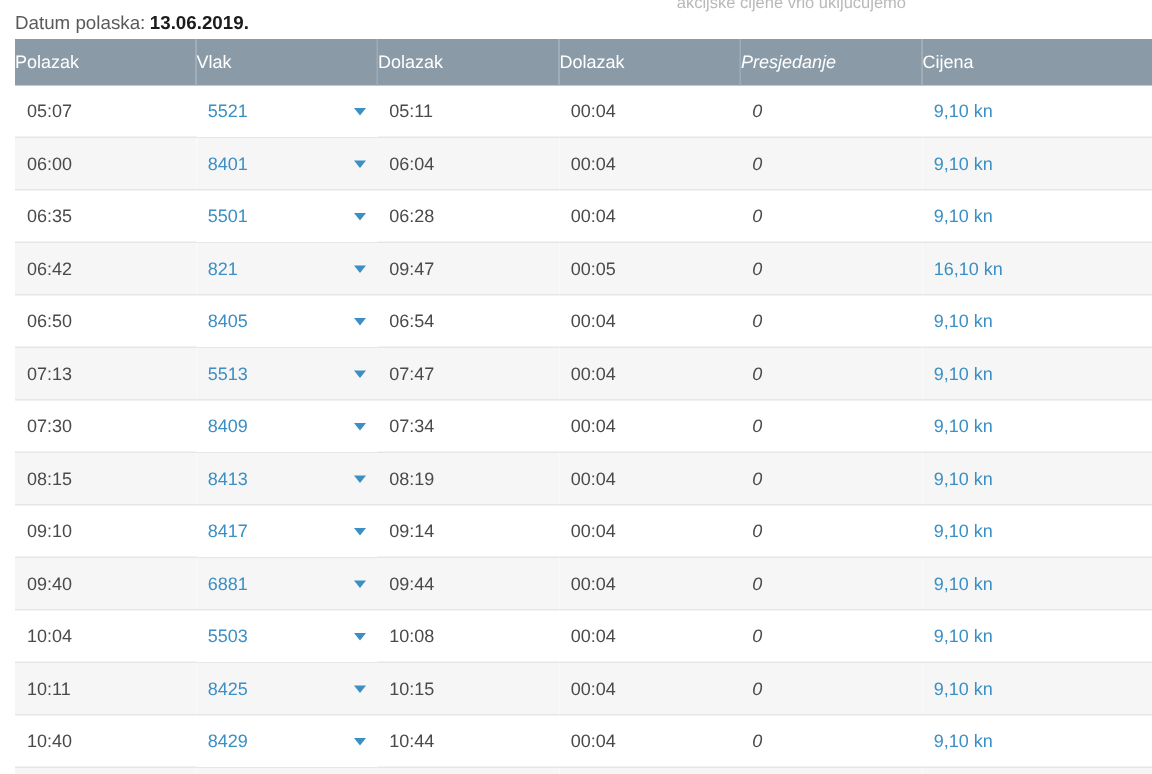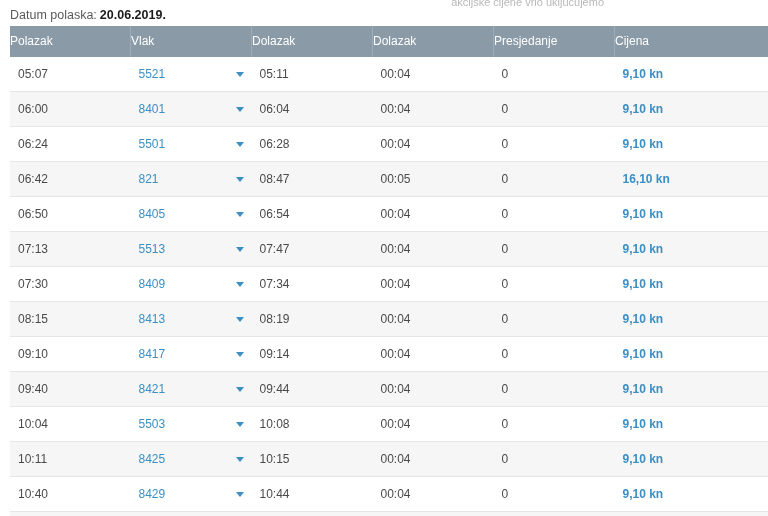--- a/index.html
+++ b/index.html
@@ -86,21 +86,21 @@
     white-space: nowrap;
     overflow: hidden;
   }
   table.results tbody tr.alt td {
     background: #f6f6f6;
   }
   .col-polazak   { width: 112px; }
   .col-vlak      { width: 112px; }
   .col-dolazak   { width: 112px; margin-left: 35px; }
   .col-trajanje  { width: 112px; }
-  .col-presjedanje { width: 112px; }
+  .col-presjedanje { width: 112px; font-style: italic; }
   .col-cijena    { width: 188px; }
 
   .train-cell {
     position: relative;
   }
   .train-link {
     color: #3b8fc4;
     text-decoration: none;
     cursor: pointer;
   }
@@ -111,34 +111,34 @@
     margin-top: -2px;
     width: 0;
     height: 0;
     border-left: 4px solid transparent;
     border-right: 4px solid transparent;
     border-top: 5px solid #3b8fc4;
   }
   .price-link {
     color: #3b8fc4;
     text-decoration: none;
-    font-weight: bold;
+    font-weight: normal;
     font-size: 12px;
     cursor: pointer;
   }
 </style>
 </head>
 <body>
 
 <div class="page">
 
   <div class="top-ghost">akcijske cijene vrlo uključujemo</div>
 
   <div class="date-line">
-    <span class="date-label">Datum polaska:</span><span class="date-value">20.06.2019.</span>
+    <span class="date-label">Datum polaska:</span><span class="date-value">13.06.2019.</span>
   </div>
 
   <div class="table-wrap">
     <table class="results">
       <thead>
         <tr>
           <th class="col-polazak">Polazak</th>
           <th class="col-vlak">Vlak</th>
           <th class="col-dolazak">Dolazak</th>
           <th class="col-trajanje">Dolazak</th>
@@ -157,31 +157,31 @@
           </tr>
           <tr class="alt">
             <td class="col-polazak">06:00</td>
             <td class="col-vlak train-cell"><a class="train-link">8401</a><span class="caret"></span></td>
             <td class="col-dolazak">06:04</td>
             <td class="col-trajanje">00:04</td>
             <td class="col-presjedanje">0</td>
             <td class="col-cijena"><a class="price-link">9,10 kn</a></td>
           </tr>
           <tr>
-            <td class="col-polazak">06:24</td>
+            <td class="col-polazak">06:35</td>
             <td class="col-vlak train-cell"><a class="train-link">5501</a><span class="caret"></span></td>
             <td class="col-dolazak">06:28</td>
             <td class="col-trajanje">00:04</td>
             <td class="col-presjedanje">0</td>
             <td class="col-cijena"><a class="price-link">9,10 kn</a></td>
           </tr>
           <tr class="alt">
             <td class="col-polazak">06:42</td>
             <td class="col-vlak train-cell"><a class="train-link">821</a><span class="caret"></span></td>
-            <td class="col-dolazak">08:47</td>
+            <td class="col-dolazak">09:47</td>
             <td class="col-trajanje">00:05</td>
             <td class="col-presjedanje">0</td>
             <td class="col-cijena"><a class="price-link">16,10 kn</a></td>
           </tr>
           <tr>
             <td class="col-polazak">06:50</td>
             <td class="col-vlak train-cell"><a class="train-link">8405</a><span class="caret"></span></td>
             <td class="col-dolazak">06:54</td>
             <td class="col-trajanje">00:04</td>
             <td class="col-presjedanje">0</td>
@@ -214,21 +214,21 @@
           <tr>
             <td class="col-polazak">09:10</td>
             <td class="col-vlak train-cell"><a class="train-link">8417</a><span class="caret"></span></td>
             <td class="col-dolazak">09:14</td>
             <td class="col-trajanje">00:04</td>
             <td class="col-presjedanje">0</td>
             <td class="col-cijena"><a class="price-link">9,10 kn</a></td>
           </tr>
           <tr class="alt">
             <td class="col-polazak">09:40</td>
-            <td class="col-vlak train-cell"><a class="train-link">8421</a><span class="caret"></span></td>
+            <td class="col-vlak train-cell"><a class="train-link">6881</a><span class="caret"></span></td>
             <td class="col-dolazak">09:44</td>
             <td class="col-trajanje">00:04</td>
             <td class="col-presjedanje">0</td>
             <td class="col-cijena"><a class="price-link">9,10 kn</a></td>
           </tr>
           <tr>
             <td class="col-polazak">10:04</td>
             <td class="col-vlak train-cell"><a class="train-link">5503</a><span class="caret"></span></td>
             <td class="col-dolazak">10:08</td>
             <td class="col-trajanje">00:04</td>

